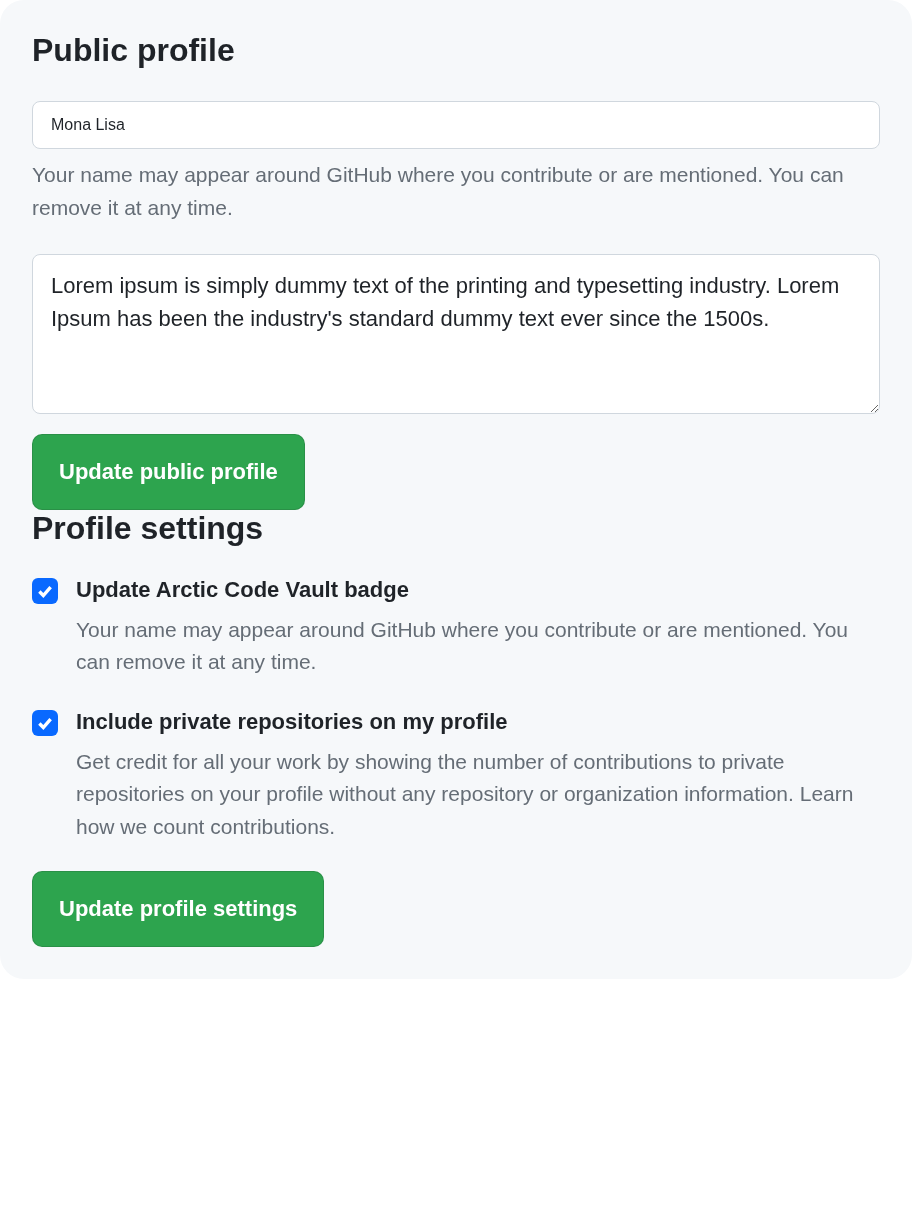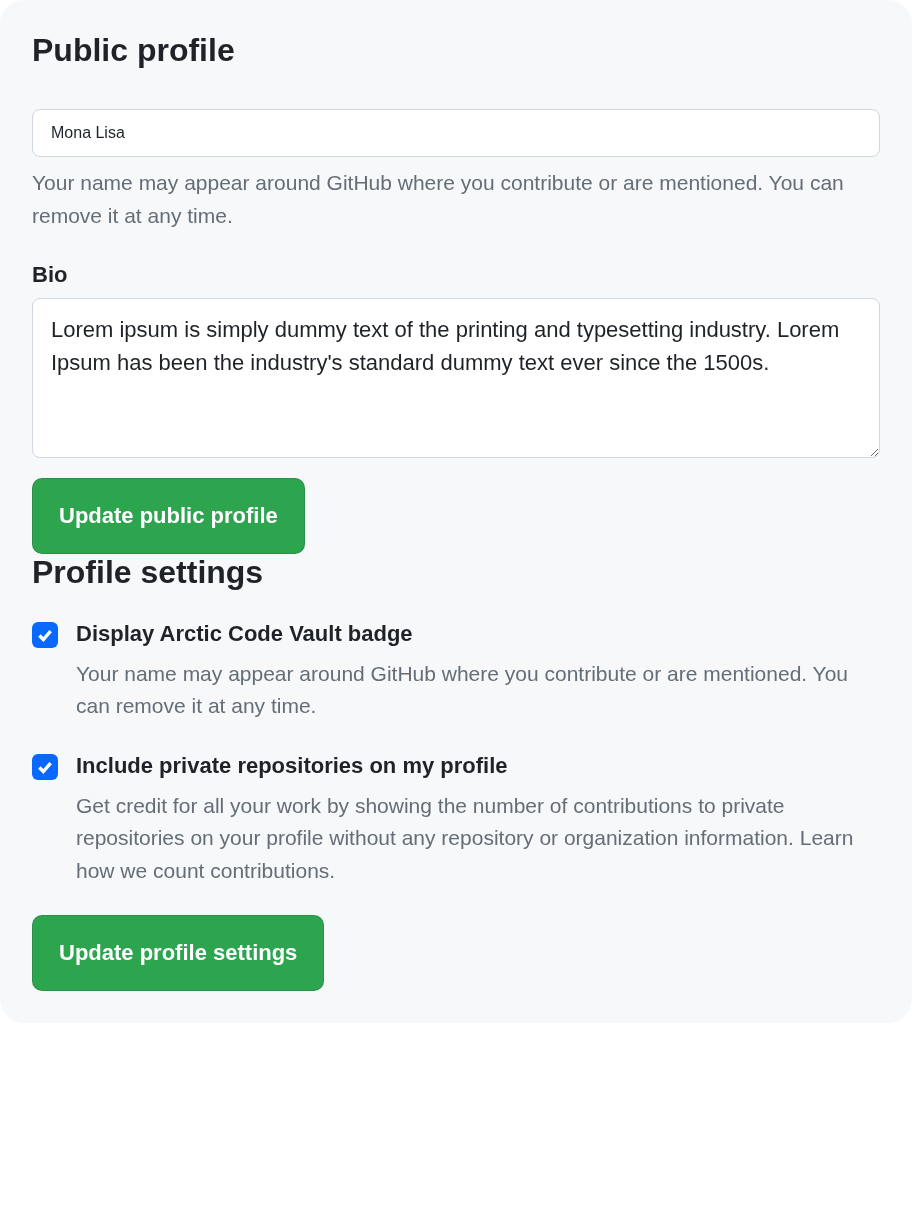--- a/index.html
+++ b/index.html
@@ -15,21 +15,21 @@
     .card {
       width: 912px;
       background: #f6f8fa;
       border-radius: 24px;
       padding: 32px;
     }
     h2.section-title {
       font-size: 32px;
       font-weight: 600;
       color: #1f2328;
-      margin-bottom: 40px;
+      margin-bottom: 32px;
     }
     h2.section-title.second {
       margin-bottom: 28px;
     }
     .field-label {
       display: block;
       font-size: 22px;
       font-weight: 600;
       color: #1f2328;
       margin-bottom: 10px;
@@ -127,36 +127,35 @@
 <div class="card">
 
   <h2 class="section-title">Public profile</h2>
 
   <div class="field-group">
     <input type="text" class="text-input" value="Mona Lisa" style="">
     <p class="help-text">Your name may appear around GitHub where you contribute or are mentioned. You can remove it at any time.</p>
   </div>
 
   <div class="field-group" style="margin-bottom:16px;">
-    <label class="field-label">Bio</label>
     <textarea class="textarea-input" style="">Lorem ipsum is simply dummy text of the printing and typesetting industry. Lorem Ipsum has been the industry's standard dummy text ever since the 1500s.</textarea>
   </div>
 
   <button class="btn-primary">Update public profile</button>
 
   <h2 class="section-title second">Profile settings</h2>
 
   <div class="checkbox-row">
     <div class="checkbox-box">
       <svg viewBox="0 0 16 16">
           <polyline points="3,8.5 6.5,12 13,4.5"></polyline>
         </svg>
     </div>
     <div class="checkbox-content">
-      <div class="checkbox-label">Display Arctic Code Vault badge</div>
+      <div class="checkbox-label">Update Arctic Code Vault badge</div>
       <div class="checkbox-help">Your name may appear around GitHub where you contribute or are mentioned. You can remove it at any time.</div>
     </div>
   </div>
 
   <div class="checkbox-row">
     <div class="checkbox-box">
       <svg viewBox="0 0 16 16">
           <polyline points="3,8.5 6.5,12 13,4.5"></polyline>
         </svg>
     </div>

